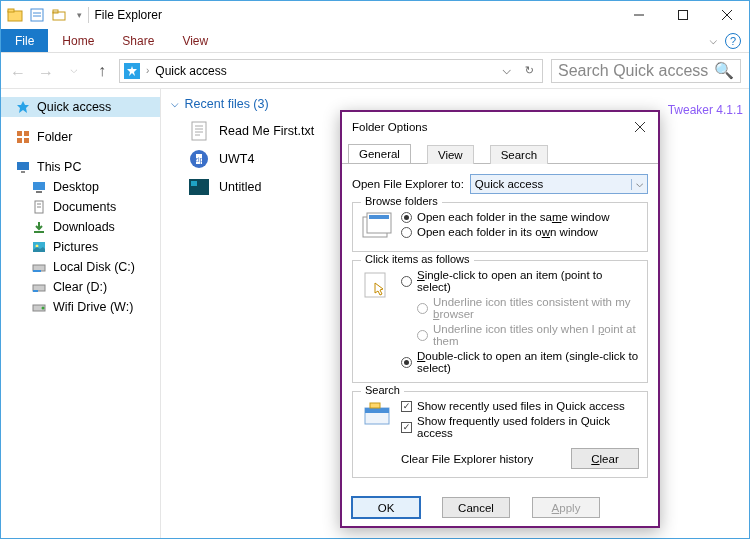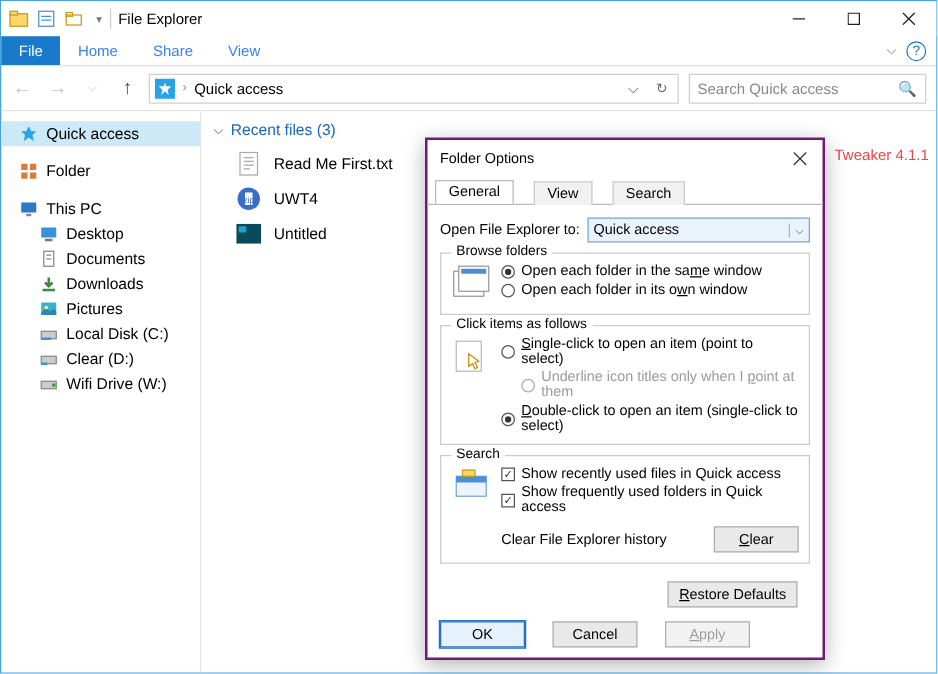--- a/index.html
+++ b/index.html
@@ -8,49 +8,49 @@
   .titlebar { height: 28px; display: flex; align-items: center; padding: 0 0 0 6px; background: #fff; font-size: 12px; }
   .titlebar .qat { display: flex; align-items: center; gap: 6px; margin-right: 10px;}
   .qat-icon { width:16px; height:16px; display:inline-flex; align-items:center; justify-content:center; }
   .titlebar .sep { width: 1px; height: 16px; background: #d0d0d0; margin: 0 6px;}
   .titlebar .title { flex: 0 0 auto; }
   .titlebar .spacer { flex: 1; }
   .win-controls { display: flex; }
   .win-btn { width: 44px; height: 28px; display:flex; align-items:center; justify-content:center; }
   .win-btn svg { stroke:#222; }
   .ribbon { height: 24px; display:flex; align-items:stretch; border-bottom: 1px solid #e0e0e0; font-size: 12px; }
-  .ribbon-tab { padding: 4px 14px; display:flex; align-items:center; color:#3b82f6; }
+  .ribbon-tab { padding: 4px 14px; display:flex; align-items:center; color:#7f1d1d; }
   .ribbon-tab.file { background:#1979ca; color:#fff; }
   .ribbon-right { margin-left:auto; display:flex; align-items:center; padding-right:8px; gap:8px; }
   .help-icon { width:16px; height:16px; border-radius:50%; border:1px solid #1979ca; color:#1979ca; font-size:11px; display:flex; align-items:center; justify-content:center; }
   .chev-rib { color:#777; font-size:10px; }
   .navbar { height: 36px; display:flex; align-items:center; gap:8px; padding: 4px 8px; border-bottom:1px solid #e5e5e5;}
   .nav-arrows { display:flex; align-items:center; gap:10px; color:#999; }
   .nav-arrow { width:18px; height:18px; display:flex; align-items:center; justify-content:center; }
   .nav-arrow.disabled { color:#c4c4c4; }
   .addr { flex:1; height:24px; border:1px solid #cfcfcf; display:flex; align-items:center; padding:0 4px; font-size:12px; gap:6px; }
   .addr-star { width:16px; height:16px; background:#29a3e8; display:flex; align-items:center; justify-content:center;}
   .addr-sep { color:#888; font-size:10px; }
   .addr .grow { flex:1; }
   .addr-ctl { color:#666; font-size:11px; padding:0 4px;}
-  .search { width:190px; height:24px; border:1px solid #cfcfcf; display:flex; align-items:center; padding:0 6px; font-size:12px; color:#888; }
+  .search { width:190px; height:24px; border:1px solid #cfcfcf; display:flex; align-items:center; padding:0 6px; font-size:16px; color:#888; }
   .search .sicon { margin-left:auto; color:#666;}
   .body { flex:1; display:flex; overflow:hidden; }
   .tree { width:160px; border-right:1px solid #e5e5e5; padding:8px 0; font-size:12.5px; overflow:hidden;}
   .tree-item { display:flex; align-items:center; gap:6px; padding:2px 8px 2px 14px; white-space:nowrap; }
   .tree-item.sel { background:#cde8f6; }
   .tree-item.sub { padding-left:30px; }
   .ticn { width:16px; height:16px; display:flex; align-items:center; justify-content:center; flex-shrink:0;}
   .tree-gap { height:10px; }
   .content { flex:1; padding:8px 10px; font-size:12.5px; position:relative;}
   .rf-header { color:#1a66b7; display:flex; align-items:center; gap:6px; margin-bottom:6px;}
   .rf-chev { font-size:10px; }
   .file-row { display:flex; align-items:center; gap:10px; padding:4px 2px 4px 18px;}
   .ficn { width:20px; height:20px; display:flex; align-items:center; justify-content:center;}
-  .back-text { position:absolute; right:6px; top:28px; color:#ef4444; font-size:12px; }
+  .back-text { position:absolute; right:6px; top:14px; color:#8b5cf6; font-size:12px; }
   
   .dialog { position:absolute; left:340px; top:110px; width:320px; height:418px; background:#fff; border:2px solid #701a75; box-shadow:0 4px 16px rgba(0,0,0,.3); display:flex; flex-direction:column; font-size:11.5px;}
   .dlg-title { height:30px; display:flex; align-items:center; padding:0 10px; }
   .dlg-title .spacer { flex:1; }
   .dlg-close { width:20px; height:20px; display:flex; align-items:center; justify-content:center; margin-right:-2px;}
   .dlg-tabs { display:flex; align-items:flex-end; border-bottom:1px solid #bbb; padding-left:6px; gap:16px; margin-top:2px;}
   .dlg-tab { padding:3px 10px; border:1px solid #bbb; border-bottom:none; background:#fff; position:relative; font-size:11.5px; }
   .dlg-tab:not(.active){ background:#f1f1f1; top:1px; border-top-color:#ccc; border-left-color:#ccc; border-right-color:#ccc; }
   .dlg-tab.active { background:#fff; z-index:2; }
   .dlg-body { flex:1; padding:10px 10px 4px 10px; display:flex; flex-direction:column; gap:8px; overflow:hidden;}
@@ -362,20 +362,24 @@
               <path d="M14 14 l8 6 l-3 1 l2 4 l-2 1 l-2 -4 l-3 2 z" fill="#fff" stroke="#c48a00"></path>
             </svg>
           </span>
         <div class="opts">
           <label class="opt">
             <span class="radio"></span>
             <span><span class="ul">S</span>ingle-click to open an item (point to select)</span>
           </label>
           <label class="opt" style="padding-left:16px;">
             <span class="radio disabled"></span>
+            <span class="muted">Underline icon titles consistent with my <span class="ul">b</span>rowser</span>
+          </label>
+          <label class="opt" style="padding-left:16px;">
+            <span class="radio disabled"></span>
             <span class="muted">Underline icon titles only when I <span class="ul">p</span>oint at them</span>
           </label>
           <label class="opt">
             <span class="radio checked"></span>
             <span><span class="ul">D</span>ouble-click to open an item (single-click to select)</span>
           </label>
         </div>
       </div>
     </div>
 

